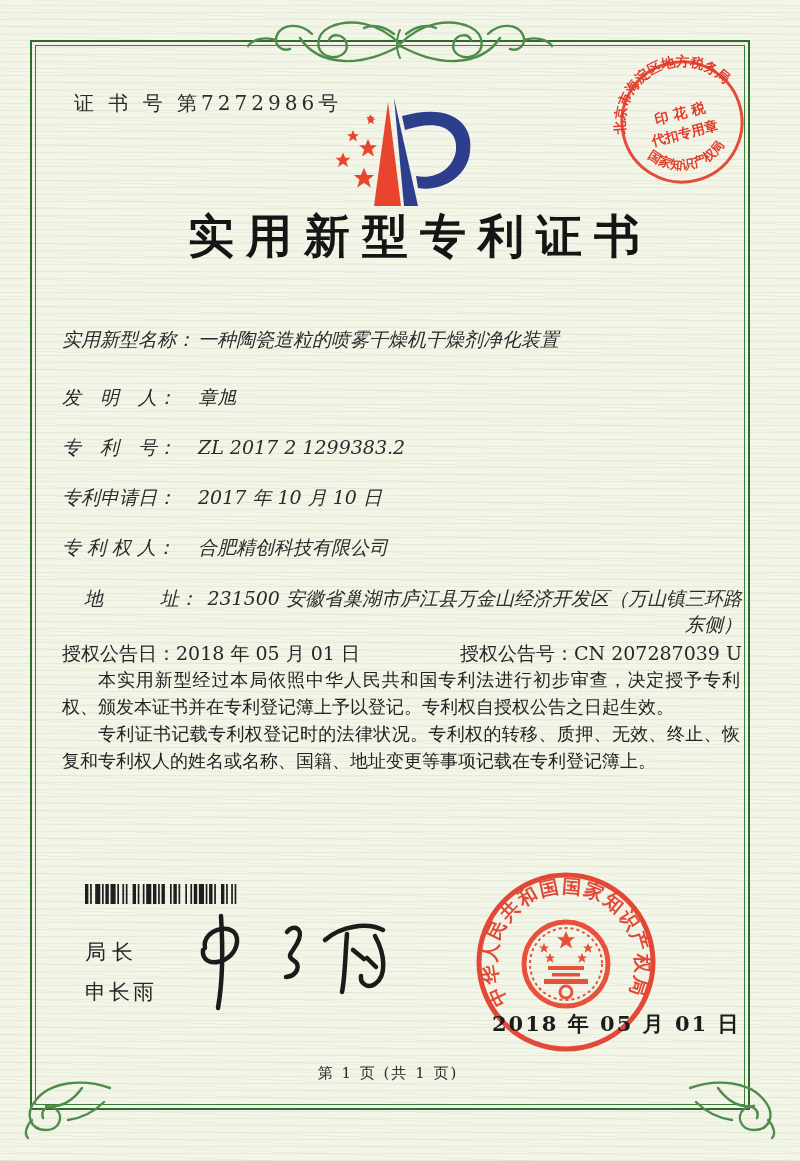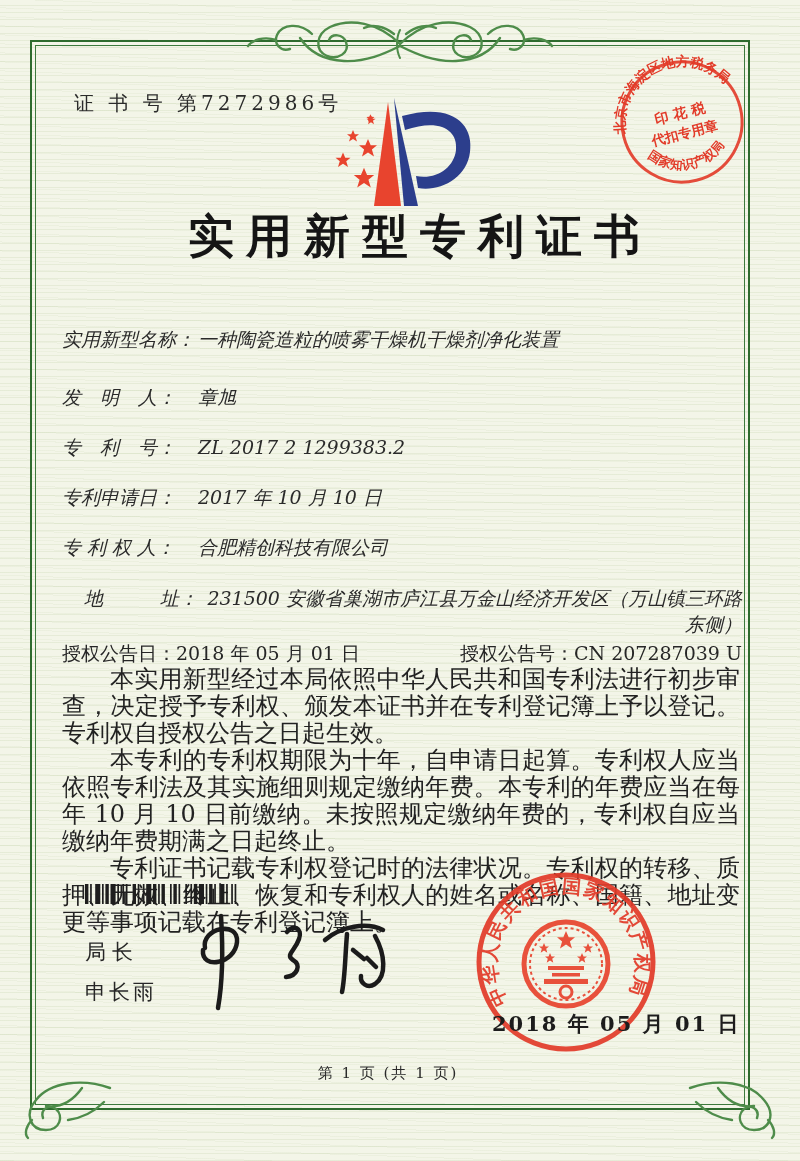--- a/index.html
+++ b/index.html
@@ -41,21 +41,21 @@
   .field-value{flex:1;color:#2a2a2a;}
   .row-0{top:0px;}   .row-1{top:58px;}  .row-2{top:108px;}
   .row-3{top:158px;} .row-4{top:208px;} .row-5{top:259px;text-align:right;}
   .grant-row{
     position:absolute;left:62px;top:640px;width:680px;display:flex;
     justify-content:space-between;font-size:19px;line-height:26px;
   }
   .grant-item{display:flex;white-space:nowrap;}
   .paragraphs{
     position:absolute;left:62px;top:666px;width:678px;
-    font-size:24px;line-height:27px;text-align:justify;color:#222;
+    font-size:18px;line-height:27px;text-align:justify;color:#222;
   }
   .paragraphs p{margin:0;text-indent:2em;}
   .barcode{position:absolute;left:85px;top:884px;width:212px;height:20px;}
   .official-title{position:absolute;left:85px;top:938px;font-size:21px;letter-spacing:6px;}
   .official-name{position:absolute;left:85px;top:978px;font-size:21px;letter-spacing:3px;}
   .signature{position:absolute;left:175px;top:908px;width:250px;height:110px;}
   .seal{position:absolute;left:470px;top:866px;width:192px;height:192px;}
   .seal-date{
     position:absolute;left:492px;top:1010px;font-size:21px;letter-spacing:2px;
     color:#1c1c1c;font-weight:bold;
@@ -186,21 +186,20 @@
     <span>2018 年 05 月 01 日</span>
   </div>
   <div class="grant-item">
     <span>授权公告号：</span>
     <span>CN 207287039 U</span>
   </div>
 </div>
 
 <div class="paragraphs">
   <p>本实用新型经过本局依照中华人民共和国专利法进行初步审查，决定授予专利权、颁发本证书并在专利登记簿上予以登记。专利权自授权公告之日起生效。</p>
-  <p>本专利的专利权期限为十年，自申请日起算。专利权人应当依照专利法及其实施细则规定缴纳年费。本专利的年费应当在每年 10 月 10 日前缴纳。未按照规定缴纳年费的，专利权自应当缴纳年费期满之日起终止。</p>
   <p>专利证书记载专利权登记时的法律状况。专利权的转移、质押、无效、终止、恢复和专利权人的姓名或名称、国籍、地址变更等事项记载在专利登记簿上。</p>
 </div>
 
 <svg class="barcode" id="barcode-svg" viewBox="0 0 212 20" preserveAspectRatio="none">
     <rect x="0" y="0" width="3.4" height="20" fill="#1e1e1e"></rect>
     <rect x="5.1" y="0" width="1.7" height="20" fill="#1e1e1e"></rect>
     <rect x="10.2" y="0" width="5.1" height="20" fill="#1e1e1e"></rect>
     <rect x="17" y="0" width="1.7" height="20" fill="#1e1e1e"></rect>
     <rect x="20.4" y="0" width="3.4" height="20" fill="#1e1e1e"></rect>
     <rect x="25.499999999999996" y="0" width="5.1" height="20" fill="#1e1e1e"></rect>

